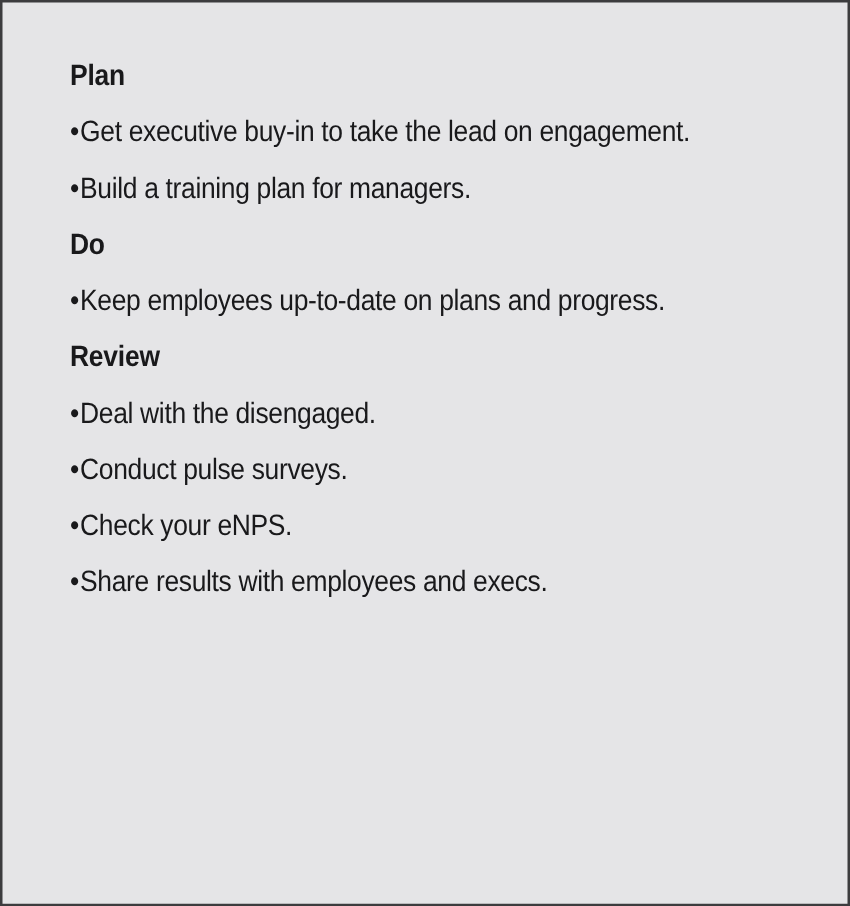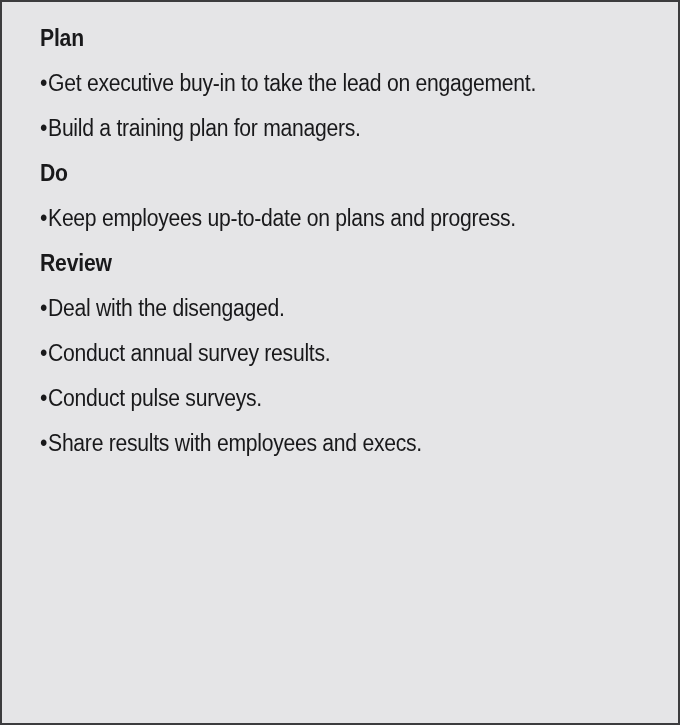--- a/index.html
+++ b/index.html
@@ -15,22 +15,23 @@
     background: #e5e5e7;
     border: 2px solid #3c3c3e;
     padding: 25px 36px 0 38px;
     font-family: "Liberation Sans", sans-serif;
     color: #19191b;
     overflow: hidden;
   }
   .line {
     height: 45px;
     display: flex;
-    align-items: flex-start;
+    align-items: flex-end;
     white-space: nowrap;
+    margin-left: 16px;
   }
   
   .txt {
     display: inline-block;
     transform: scaleX(0.90);
     transform-origin: 0 50%;
     font-size: 23.5px;
     letter-spacing: -0.3px;
     line-height: 1;
   }
@@ -66,22 +67,22 @@
     <span class="txt"><span class="dot">•</span><span>Keep employees up-to-date on plans and progress.</span></span>
   </div>
   <div class="line heading">
     <span class="txt">Review</span>
   </div>
 
   <div class="line">
     <span class="txt"><span class="dot">•</span><span>Deal with the disengaged.</span></span>
   </div>
   <div class="line">
-    <span class="txt"><span class="dot">•</span><span>Conduct annual survey results.</span></span>
+    <span class="txt"><span class="dot">•</span><span>Conduct pulse surveys.</span></span>
   </div>
   <div class="line">
-    <span class="txt"><span class="dot">•</span><span>Conduct pulse surveys.</span></span>
+    <span class="txt"><span class="dot">•</span><span>Check your eNPS.</span></span>
   </div>
   <div class="line">
     <span class="txt"><span class="dot">•</span><span>Share results with employees and execs.</span></span>
   </div>
 
 </div>
 
 </body></html>

